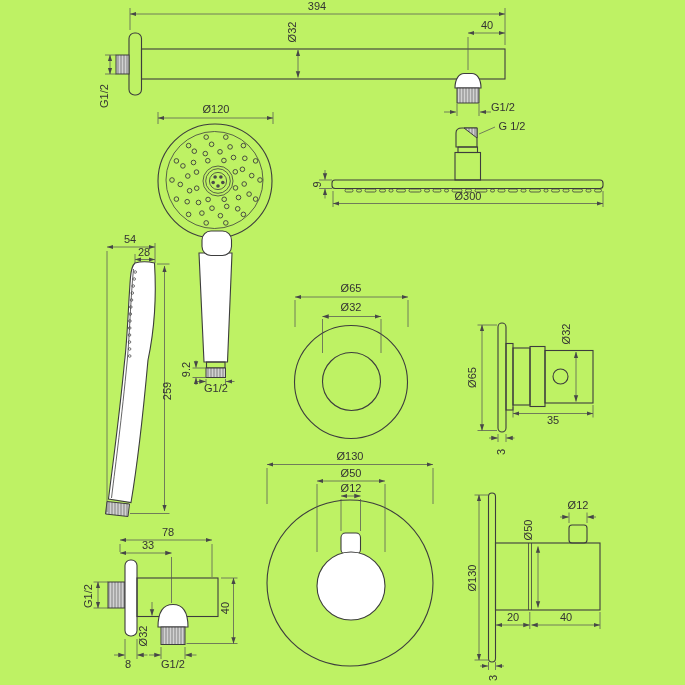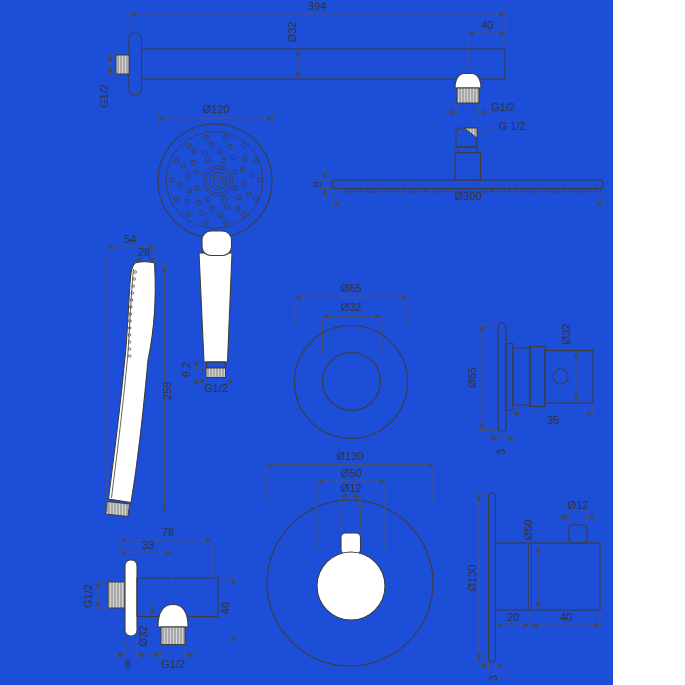--- a/index.html
+++ b/index.html
@@ -1,16 +1,16 @@
 <!DOCTYPE html>
 <html><head>
 <meta charset="utf-8">
 <style>
   html,body{margin:0;padding:0;background:#fff;}
-  .page{width:613px;height:685px;background:#1d4ed8;position:relative;overflow:hidden;}
+  .page{width:685px;height:685px;background:#bef264;position:relative;overflow:hidden;}
   svg text{font:11px "Liberation Sans", sans-serif;fill:#333;text-anchor:middle;}
   .ol{fill:none;stroke:#3d3d3d;stroke-width:1.1;}
   .olw{fill:#fff;stroke:#3d3d3d;stroke-width:1.1;}
   .th{fill:url(#hatch);stroke:#3d3d3d;stroke-width:1;}
   .tl{fill:none;stroke:#3d3d3d;stroke-width:0.8;}
   .dl{fill:none;stroke:#555;stroke-width:0.75;}
   .d2{marker-start:url(#arr);marker-end:url(#arr);}
   .de{marker-end:url(#arr);}
 </style>
 </head>

